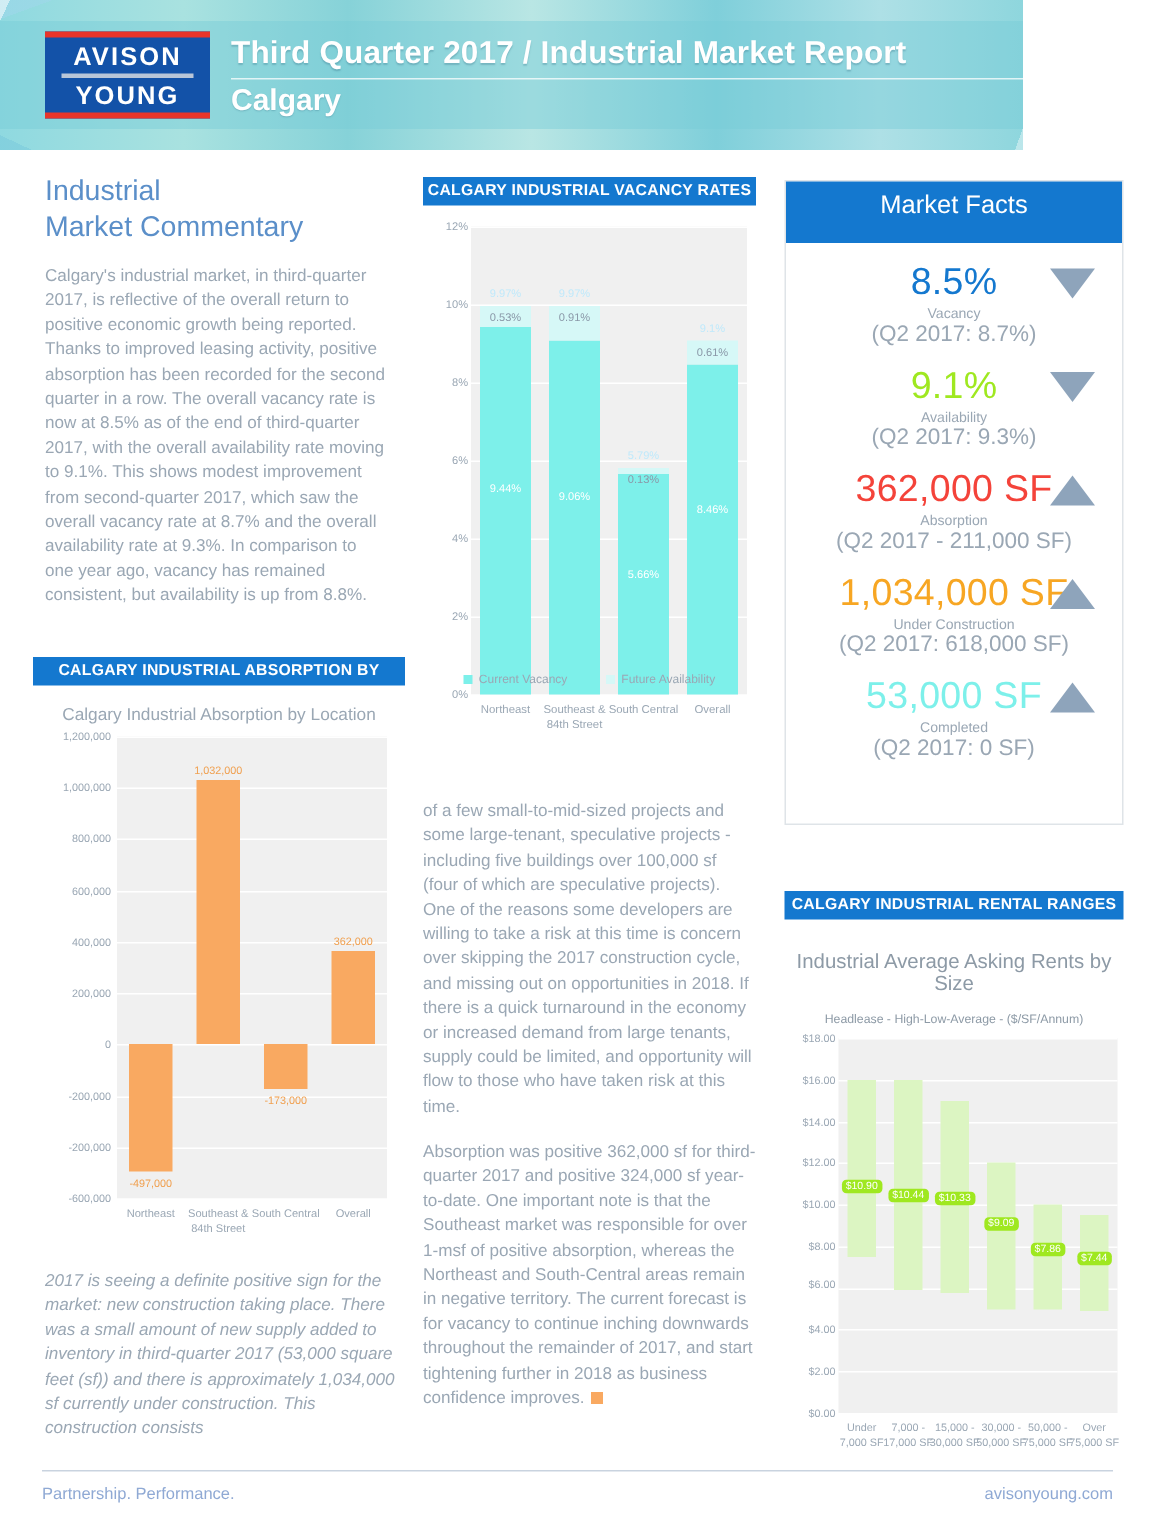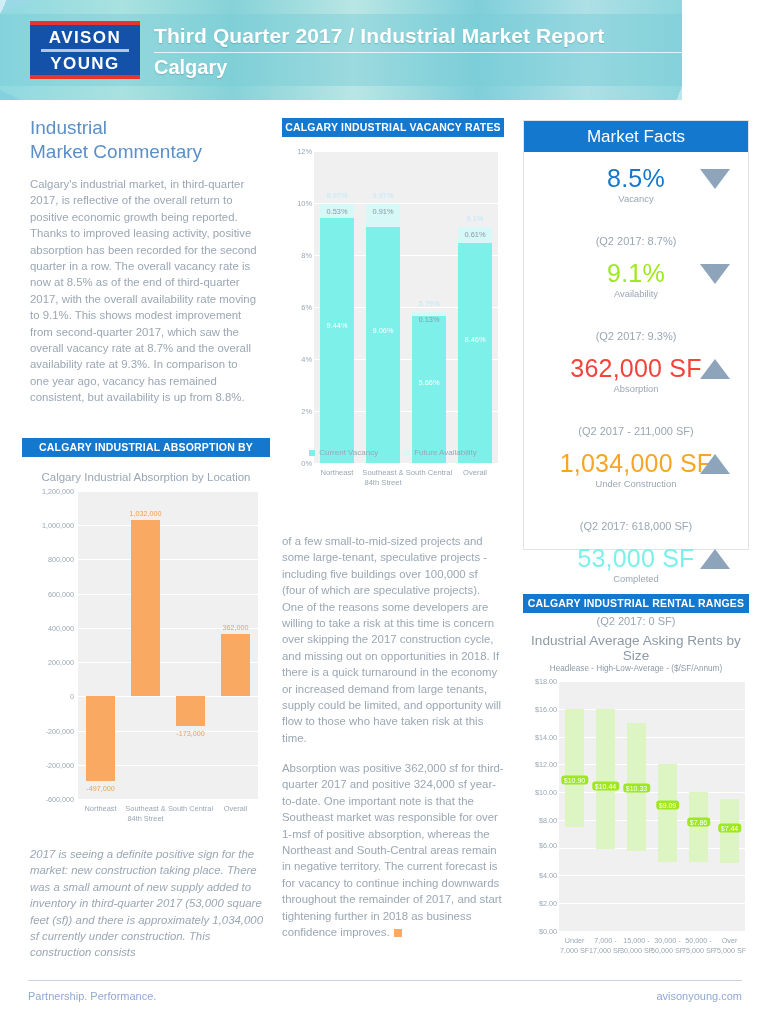--- a/index.html
+++ b/index.html
@@ -108,34 +108,34 @@
   .mid-text { position: absolute; left: 282px; top: 533px; width: 222px; }
   .mid-text2 { position: absolute; left: 282px; top: 760px; width: 222px; }
   .end-mark { display: inline-block; width: 8px; height: 8px; background: #f9a961; margin-left: 4px; vertical-align: -1px; }
 
   
   .facts-panel {
     position: absolute; left: 523px; top: 120px; width: 226px; height: 430px;
     border: 1px solid #dfe4e8; background: #ffffff;
   }
   .facts-head {
-    background: #1478cf; color: #ffffff; height: 31px; line-height: 31px;
+    background: #1478cf; color: #ffffff; height: 41px; line-height: 31px;
     text-align: center; font-size: 17px;
   }
   .fact { position: relative; text-align: center; margin-top: 12px; }
   .fact-value { font-size: 25px; line-height: 28px; letter-spacing: .2px; }
   .fact-name { color: #9aa7b4; font-size: 9.4px; margin-top: 1px; }
-  .fact-prev { color: #9aa7b4; font-size: 11px; margin-top: 31px; }
+  .fact-prev { color: #9aa7b4; font-size: 15px; }
   .tri { position: absolute; width: 0; height: 0; }
   .tri.down { border-left: 15px solid transparent; border-right: 15px solid transparent; border-top: 20px solid #8ea4bb; }
   .tri.up { border-left: 15px solid transparent; border-right: 15px solid transparent; border-bottom: 20px solid #8ea4bb; }
 
   .rent-panel { position: absolute; left: 523px; top: 594px; width: 226px; }
   .rent-title { text-align: center; color: #8d9aa6; font-size: 13.6px; margin-top: 20px; }
-  .rent-sub { text-align: center; color: #8d9aa6; font-size: 8.2px; margin-top: 1px; }
+  .rent-sub { text-align: center; color: #8d9aa6; font-size: 8.2px; margin-top: 12px; }
   .rent-plot { position: relative; margin: 8px 0 0 36px; width: 186px; height: 250px; background: #f0f0f0; }
   .rent-grid { position: absolute; left: 0; width: 100%; height: 1px; background: #ffffff; }
   .rent-ylab { position: absolute; right: 188px; width: 34px; text-align: right; color: #9aa7b4; font-size: 7.2px; transform: translateY(-50%); }
   .rent-bar { position: absolute; background: #dcf5c2; }
   .rent-avg {
     position: absolute; background: #9fe820; color: #ffffff; font-size: 7px;
     border-radius: 3px; padding: 1px 3px; transform: translate(-50%, -50%); white-space: nowrap;
   }
   .rent-cat { position: absolute; color: #9aa7b4; font-size: 7.2px; text-align: center; transform: translateX(-50%); line-height: 9.5px; }
 

